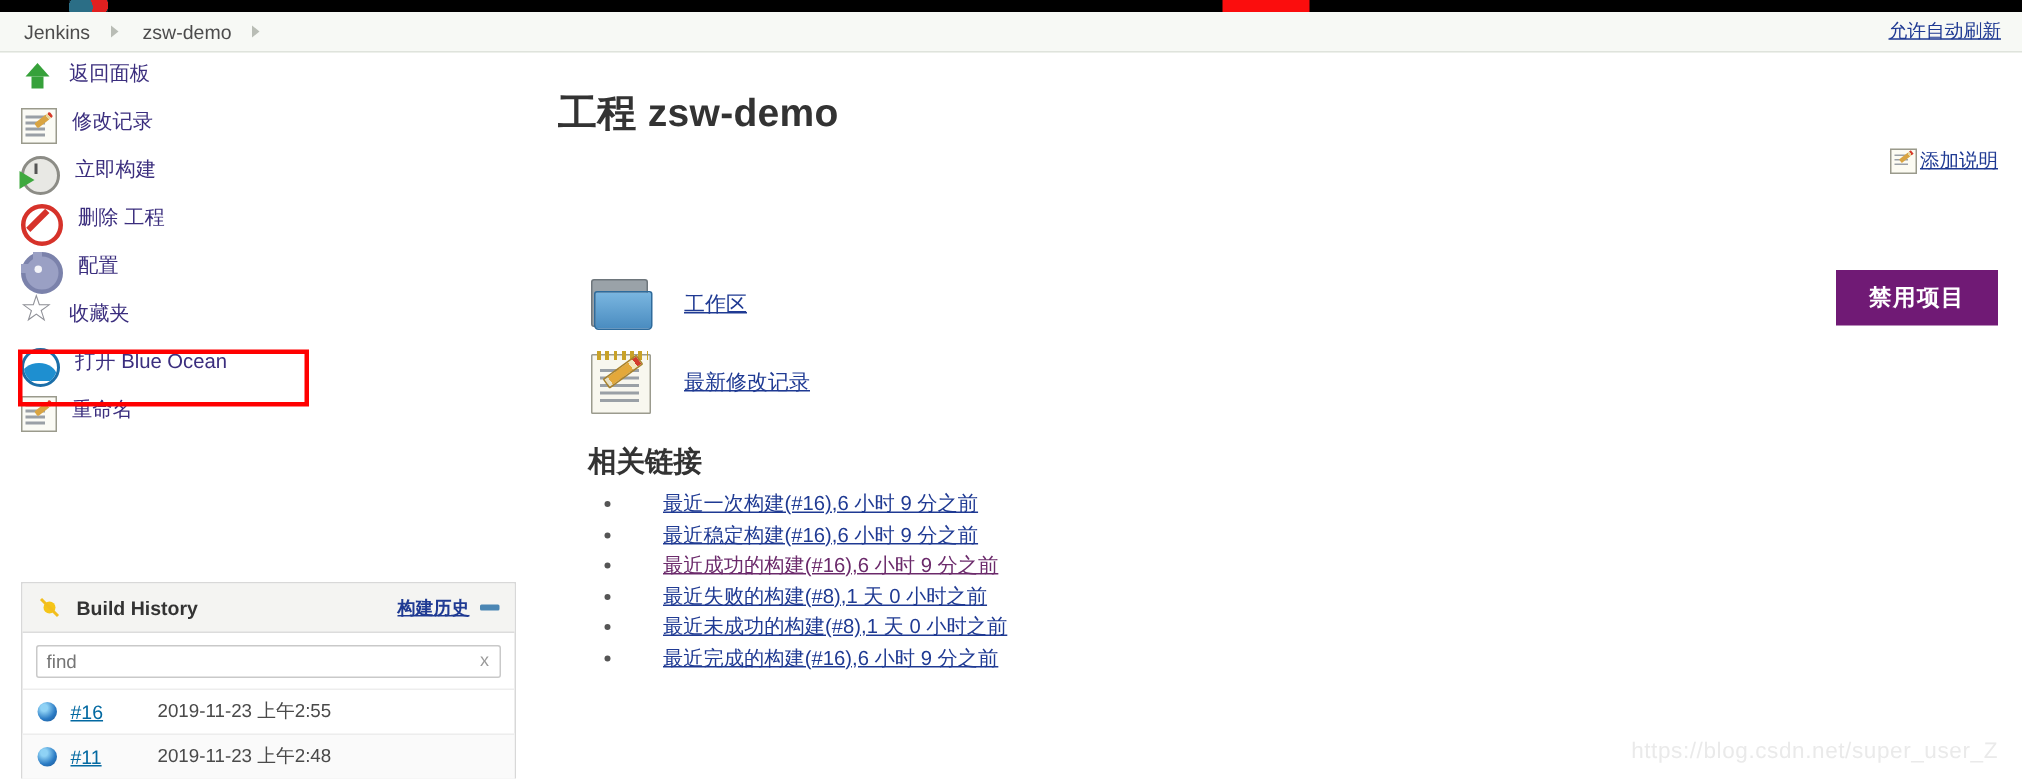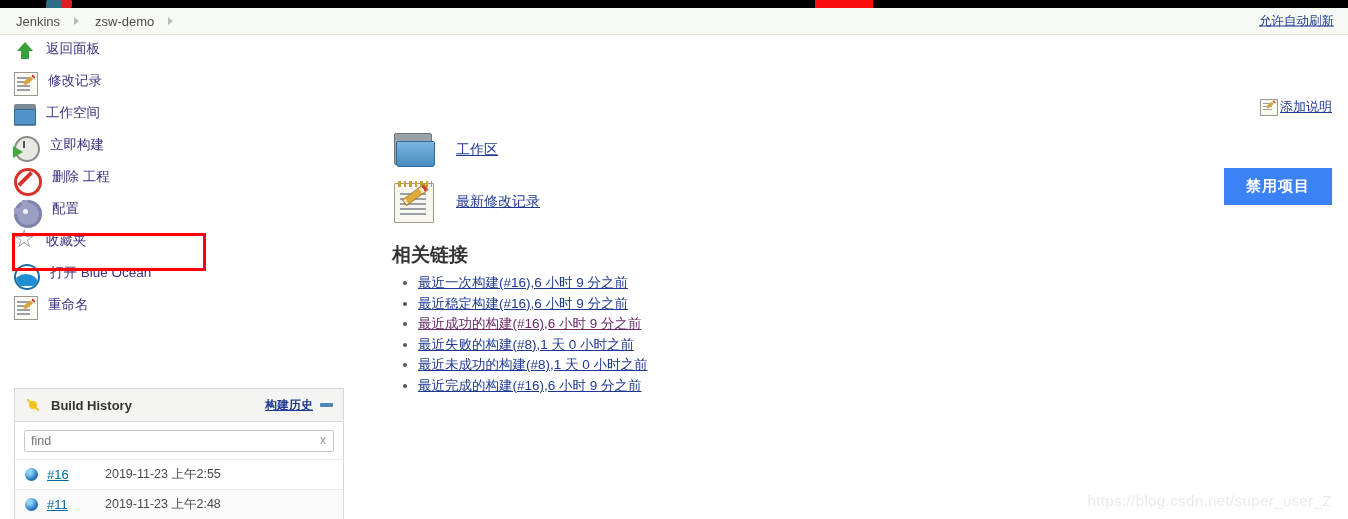--- a/index.html
+++ b/index.html
@@ -239,22 +239,22 @@
   }
   .desc-ico::after {
     content: ""; position: absolute; left: 6px; top: 6px; width: 10px; height: 3.2px;
     background: linear-gradient(90deg, #d9a441 0 70%, #e8d7a0 70% 85%, #d63b2a 85% 100%);
     transform: rotate(-38deg); transform-origin: left center;
   }
   .desc-link {
     font-size: 13px; color: #1f3a93; text-decoration: underline; white-space: nowrap;
   }
   .disable-btn {
-    position: absolute; right: 16px; top: 128px;
-    background: #3b82f6; color: #ffffff; border: none;
+    position: absolute; right: 16px; top: 140px;
+    background: #701a75; color: #ffffff; border: none;
     font-size: 15px; font-weight: bold; font-family: Liberation Serif, serif;
     padding: 9px 22px; cursor: pointer; white-space: nowrap;
     letter-spacing: 1px;
   }
 
   .shortcuts { margin-top: 84px; margin-left: 20px; }
   .shortcut { display: flex; align-items: center; height: 52px; gap: 12px; }
   .sc-ico { width: 44px; height: 42px; position: relative; margin-right: 8px; flex: 0 0 44px; }
   .sc-folder {
     position: absolute; left: 2px; top: 4px; width: 40px; height: 33px;
@@ -291,21 +291,21 @@
     font-size: 14px; color: #1f3a93; text-decoration: underline; white-space: nowrap;
   }
 
   .rel-title {
     font-size: 19px; font-weight: bold; color: #333; margin: 14px 0 6px 20px;
   }
   .rel-list { margin: 0 0 0 46px; padding: 0; list-style: disc; }
   .rel-list li { margin: 0 0 2.5px 0; font-size: 13px; color: #555; }
   .rel-list li::marker { color: #555; }
   .rel-a {
-    font-size: 13.5px; color: #1f3a93; text-decoration: underline; white-space: nowrap;
+    font-size: 13.5px; color: #1f3a93; text-decoration: underline; white-space: nowrap; margin-left: 24px;
   }
   .rel-a.visited { color: #6b2a6b; }
 
   
   .watermark {
     position: absolute; right: 16px; bottom: 10px;
     font-size: 15px; color: #eaeaea; white-space: nowrap; letter-spacing: .4px;
   }
 </style>
 </head>
@@ -332,24 +332,20 @@
       <span class="side-ico ico-up-arrow"></span>
       <span class="side-label">返回面板</span>
     </div>
 
 
     <div class="side-task">
       <span class="side-ico ico-notepad"></span>
       <span class="side-label">修改记录</span>
     </div>
 
-    <div class="side-task">
-      <span class="side-ico ico-folder"></span>
-      <span class="side-label">工作空间</span>
-    </div>
 
     <div class="side-task">
       <span class="side-ico ico-clock"></span>
       <span class="side-label">立即构建</span>
     </div>
 
     <div class="side-task">
       <span class="side-ico ico-ban"></span>
       <span class="side-label">删除 工程</span>
     </div>
@@ -398,20 +394,21 @@
       <span class="bh-date">2019-11-23 上午2:55</span>
     </div>
     <div class="bh-row alt">
       <span class="bh-ball"></span>
       <a class="bh-num" href="#">#11</a>
       <span class="bh-date">2019-11-23 上午2:48</span>
     </div>
   </div>
 
   <div class="main">
+    <h1 class="page-title">工程 zsw-demo</h1>
 
     <div class="desc-link-wrap">
       <span class="desc-ico"></span>
       <a class="desc-link" href="#">添加说明</a>
     </div>
 
     <button class="disable-btn">禁用项目</button>
 
     <div class="shortcuts">
       <div class="shortcut">

